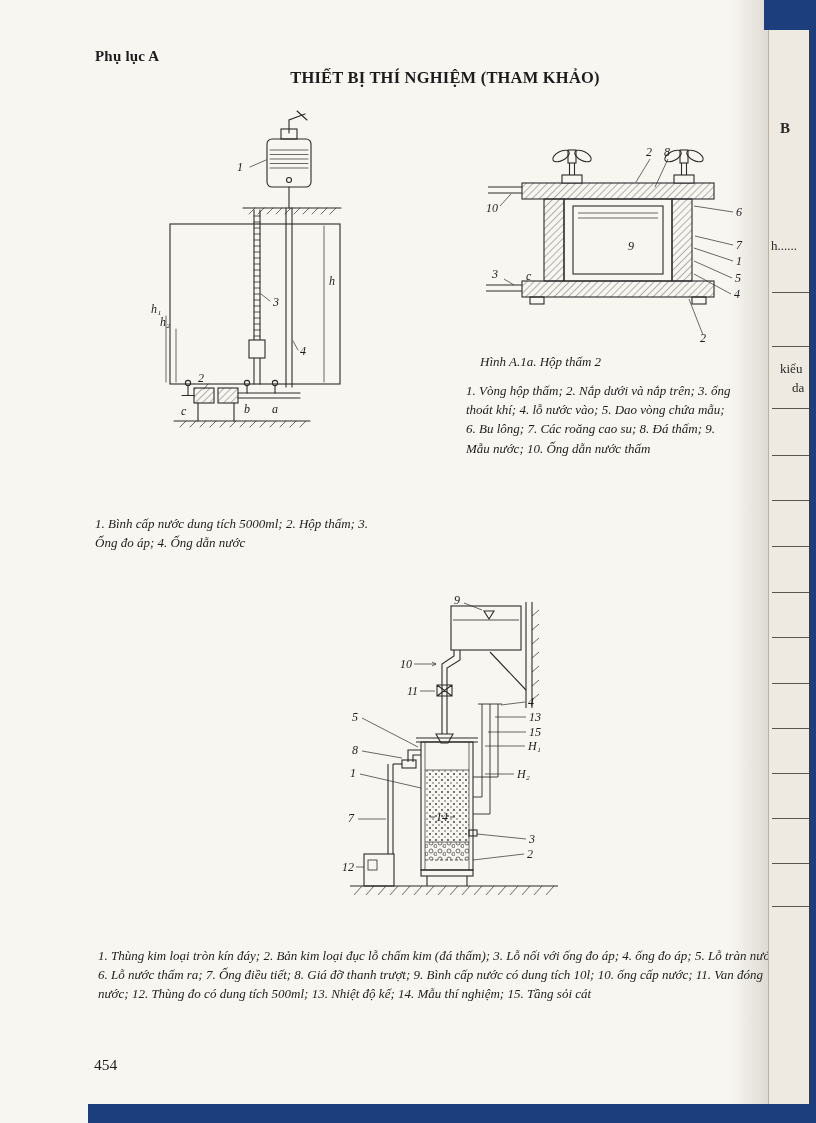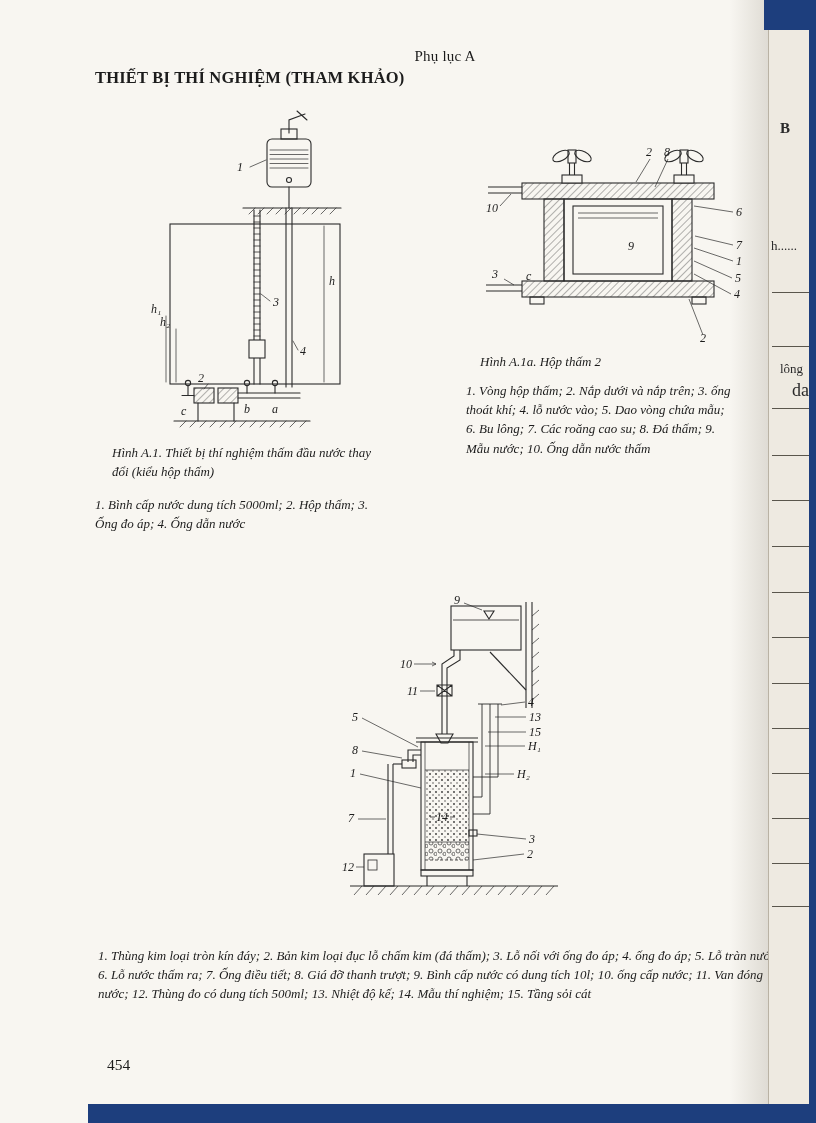--- a/index.html
+++ b/index.html
@@ -1,22 +1,22 @@
 <!DOCTYPE html>
 <html><head>
 <meta charset="utf-8">
 <style>
   *{box-sizing:border-box}
   html,body{margin:0;padding:0}
   body{background:#9a9a9a}
   .page{position:relative;width:816px;height:1123px;margin:0 auto;background:#f8f6f1;overflow:hidden;
         font-family:"Liberation Serif","DejaVu Serif",serif;color:#1c1c1c}
   .abs{position:absolute}
-  .title1{font-weight:400;font-size:15px;text-align:center;letter-spacing:.2px}
-  .title2{font-weight:700;font-size:16.5px;text-align:left;letter-spacing:.2px;margin-top:3px}
+  .title1{font-weight:700;font-size:15px;letter-spacing:.2px}
+  .title2{font-weight:700;font-size:16.5px;text-align:center;letter-spacing:.2px;margin-top:3px}
   .cap{font-style:italic;font-size:13px;line-height:1.48;text-align:left}
   .pageno{font-size:15.5px}
   svg.fig{position:absolute;overflow:visible}
   svg text{font-family:"Liberation Serif","DejaVu Serif",serif;font-style:italic;font-size:12px;fill:#1c1c1c}
   .rule{position:absolute;left:772px;width:40px;height:1px;background:#5a564c}
   .edgetxt{position:absolute;color:#2a2a2a;white-space:nowrap;font-style:italic}
   .navy{background:#1d3e7d}
   .gutter{background:linear-gradient(to right, rgba(90,80,60,0), rgba(90,80,60,0.16))}
   .nextpage{background:#eeeae1;border-left:1px solid #b9b2a4}
 </style>
@@ -208,29 +208,28 @@
       <text x="20" y="162" text-anchor="end">8</text>
       <text x="18" y="185" text-anchor="end">1</text>
       <text x="16" y="230" text-anchor="end">7</text>
       <text x="16" y="279" text-anchor="end">12</text>
       <text x="104" y="229" text-anchor="middle">14</text>
       <text x="191" y="251">3</text>
       <text x="189" y="266">2</text>
     </g>
   </svg>
 
-  <div class="abs cap" style="left:112px;top:443px;width:260px">Hình A.1. Thiết bị thí nghiệm thấm đầu nước thay đổi (kiểu hộp thấm)</div>
-  <div class="abs cap" style="left:95px;top:495px;width:290px">1. Bình cấp nước dung tích 5000ml; 2. Hộp thấm; 3. Ống đo áp; 4. Ống dẫn nước</div>
+  <div class="abs cap" style="left:95px;top:514px;width:290px">1. Bình cấp nước dung tích 5000ml; 2. Hộp thấm; 3. Ống đo áp; 4. Ống dẫn nước</div>
 
   <div class="abs cap" style="left:480px;top:352px;width:240px">Hình A.1a. Hộp thấm 2</div>
   <div class="abs cap" style="left:466px;top:381px;width:268px">1. Vòng hộp thấm; 2. Nắp dưới và nắp trên; 3. ống thoát khí; 4. lỗ nước vào; 5. Dao vòng chứa mẫu; 6. Bu lông; 7. Các roăng cao su; 8. Đá thấm; 9. Mẫu nước; 10. Ống dẫn nước thấm</div>
 
   <div class="abs cap" style="left:98px;top:946px;width:692px">1. Thùng kim loại tròn kín đáy; 2. Bản kim loại đục lỗ chấm kim (đá thấm); 3. Lỗ nối với ống đo áp; 4. ống đo áp; 5. Lỗ tràn nước; 6. Lỗ nước thấm ra; 7. Ống điều tiết; 8. Giá đỡ thanh trượt; 9. Bình cấp nước có dung tích 10l; 10. ống cấp nước; 11. Van đóng nước; 12. Thùng đo có dung tích 500ml; 13. Nhiệt độ kế; 14. Mẫu thí nghiệm; 15. Tầng sỏi cát</div>
 
-  <div class="abs pageno" style="left:107px;top:1056px">454</div>
+  <div class="abs pageno" style="left:94px;top:1056px">454</div>
 
   <div class="abs gutter" style="left:730px;top:0;width:38px;height:1123px"></div>
   <div class="abs nextpage" style="left:768px;top:0;width:48px;height:1123px"></div>
 
   <div class="rule" style="top:292px"></div>
   <div class="rule" style="top:346px"></div>
   <div class="rule" style="top:408px"></div>
   <div class="rule" style="top:455px"></div>
   <div class="rule" style="top:500px"></div>
   <div class="rule" style="top:546px"></div>
@@ -239,20 +238,20 @@
   <div class="rule" style="top:683px"></div>
   <div class="rule" style="top:728px"></div>
   <div class="rule" style="top:773px"></div>
   <div class="rule" style="top:818px"></div>
   <div class="rule" style="top:863px"></div>
   <div class="rule" style="top:906px"></div>
 
   <div class="edgetxt" style="left:780px;top:120px;font-weight:bold;font-size:15px;font-style:normal">B</div>
   <div class="edgetxt" style="left:771px;top:238px;font-size:13px;font-style:normal">h......</div>
   <div class="edgetxt" style="left:818px;top:341px;font-size:14px;font-style:normal">Ngày</div>
-  <div class="edgetxt" style="left:780px;top:361px;font-size:13px;font-style:normal">lông</div>
-  <div class="edgetxt" style="left:792px;top:380px;font-size:18px;font-style:normal">da</div>
+  <div class="edgetxt" style="left:780px;top:361px;font-size:13px;font-style:normal">kiểu</div>
+  <div class="edgetxt" style="left:792px;top:380px;font-size:13px;font-style:normal">da</div>
 
   <div class="abs navy" style="left:764px;top:0;width:52px;height:30px"></div>
   <div class="abs navy" style="left:809px;top:0;width:7px;height:1123px"></div>
   <div class="abs navy" style="left:88px;top:1104px;width:728px;height:19px"></div>
 
 </div>
 
 </body></html>

